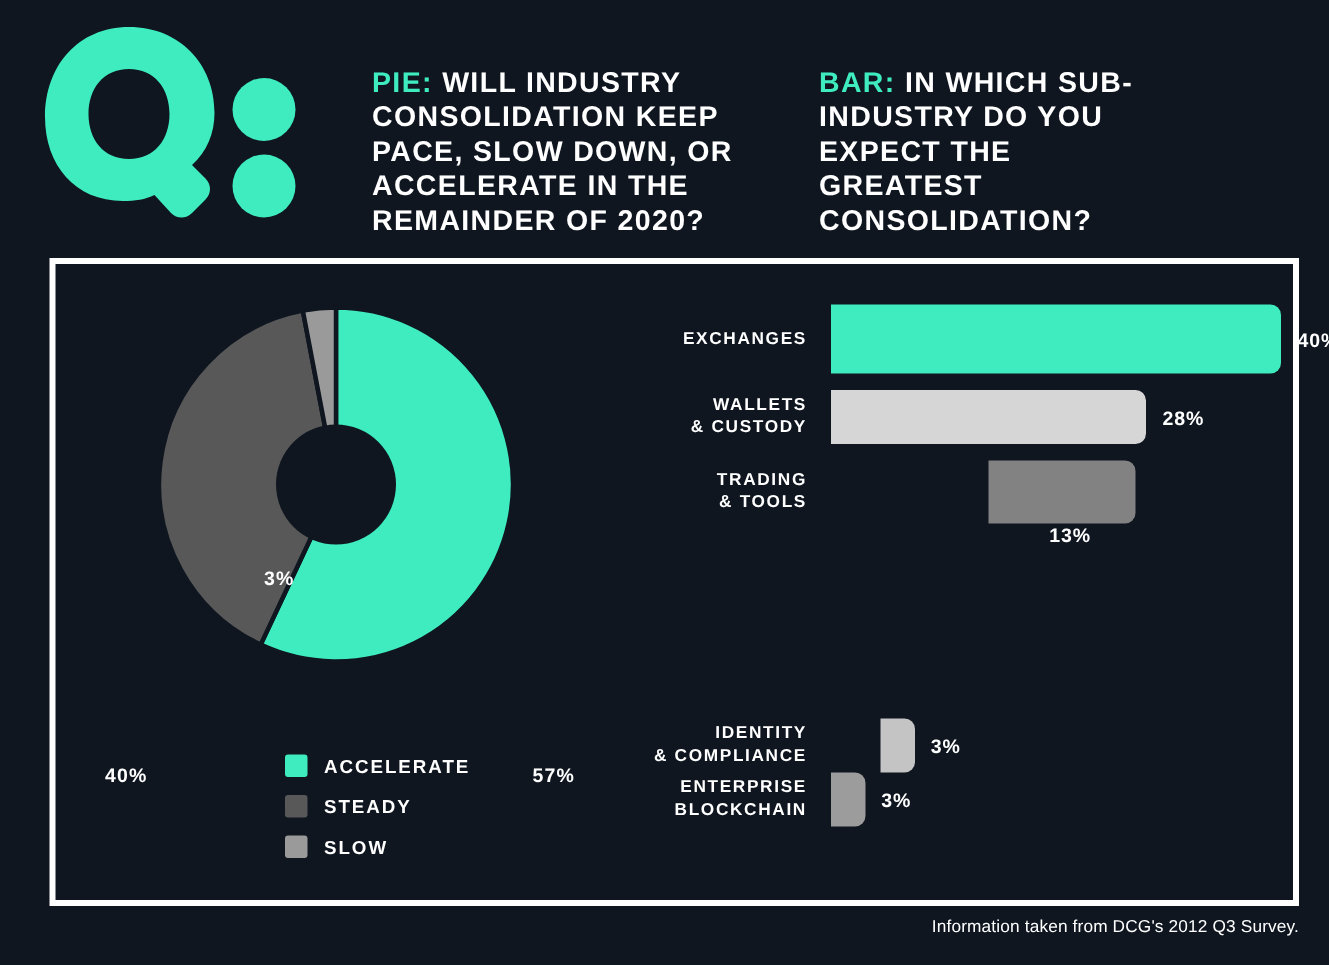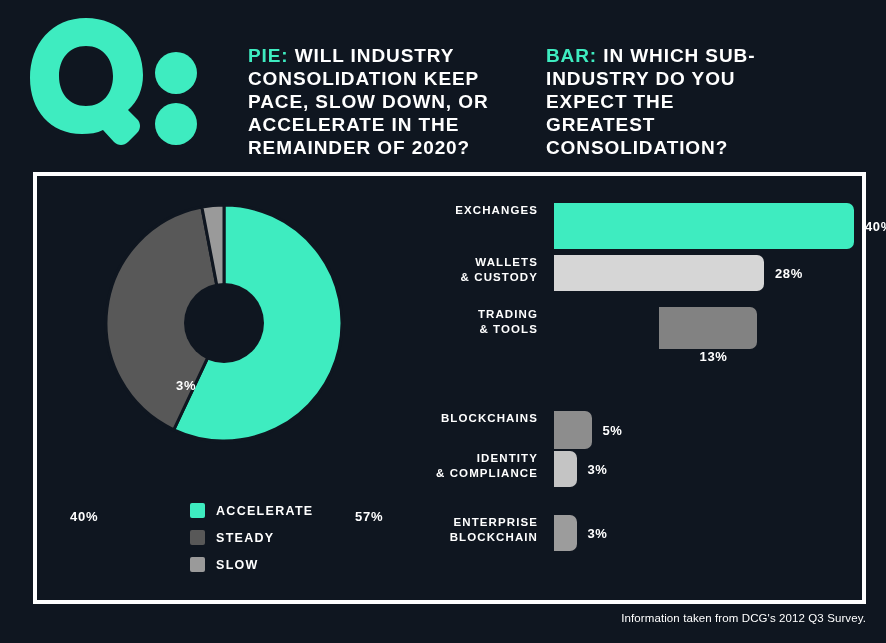--- a/index.html
+++ b/index.html
@@ -75,21 +75,21 @@
     font-weight:bold; font-size:12.5px; letter-spacing:1.3px;
     text-transform:uppercase; color:#ffffff;
   }
 
   
   .bar-area{
     position:absolute; left:390px; top:0; right:0; bottom:0;
   }
   .bar-row{
     position:absolute; left:0; width:100%;
-    display:flex; 
+    display:flex; align-items:center;
   }
   .bar-cat{
     width:127px; text-align:right;
     font-weight:bold; font-size:11.5px; line-height:15px;
     letter-spacing:1.1px; text-transform:uppercase;
     color:#ffffff; padding-right:16px;
     flex:0 0 auto;
   }
   .bar-track{
     position:relative; flex:1 1 auto; display:flex; align-items:center;
@@ -191,28 +191,21 @@
             <span class="bar-val">28%</span>
           </div>
         </div>
         <div class="bar-row" style="top: 131px; height: 42px;">
           <div class="bar-cat">TRADING<br>&amp; TOOLS</div>
           <div class="bar-track" style="height: 42px; flex-direction: column;">
             <div class="bar-fill" style="width: 97.5px; background: rgb(130, 130, 130);"></div>
             <span class="bar-val">13%</span>
           </div>
         </div>
-        <div class="bar-row" style="top: 235px; height: 38px;">
-          <div class="bar-cat">BLOCKCHAINS</div>
-          <div class="bar-track" style="height: 38px;">
-            <div class="bar-fill" style="width: 37.5px; background: rgb(141, 141, 141);"></div>
-            <span class="bar-val">5%</span>
-          </div>
-        </div>
-        <div class="bar-row" style="top: 275px; height: 36px;">
+        <div class="bar-row" style="top: 303px; height: 36px; gap: 33px;">
           <div class="bar-cat">IDENTITY<br>&amp; COMPLIANCE</div>
           <div class="bar-track" style="height: 36px;">
             <div class="bar-fill" style="width: 22.5px; background: rgb(196, 196, 196);"></div>
             <span class="bar-val">3%</span>
           </div>
         </div>
         <div class="bar-row" style="top: 339px; height: 36px;">
           <div class="bar-cat">ENTERPRISE<br>BLOCKCHAIN</div>
           <div class="bar-track" style="height: 36px;">
             <div class="bar-fill" style="width: 22.5px; background: rgb(156, 156, 156);"></div>

